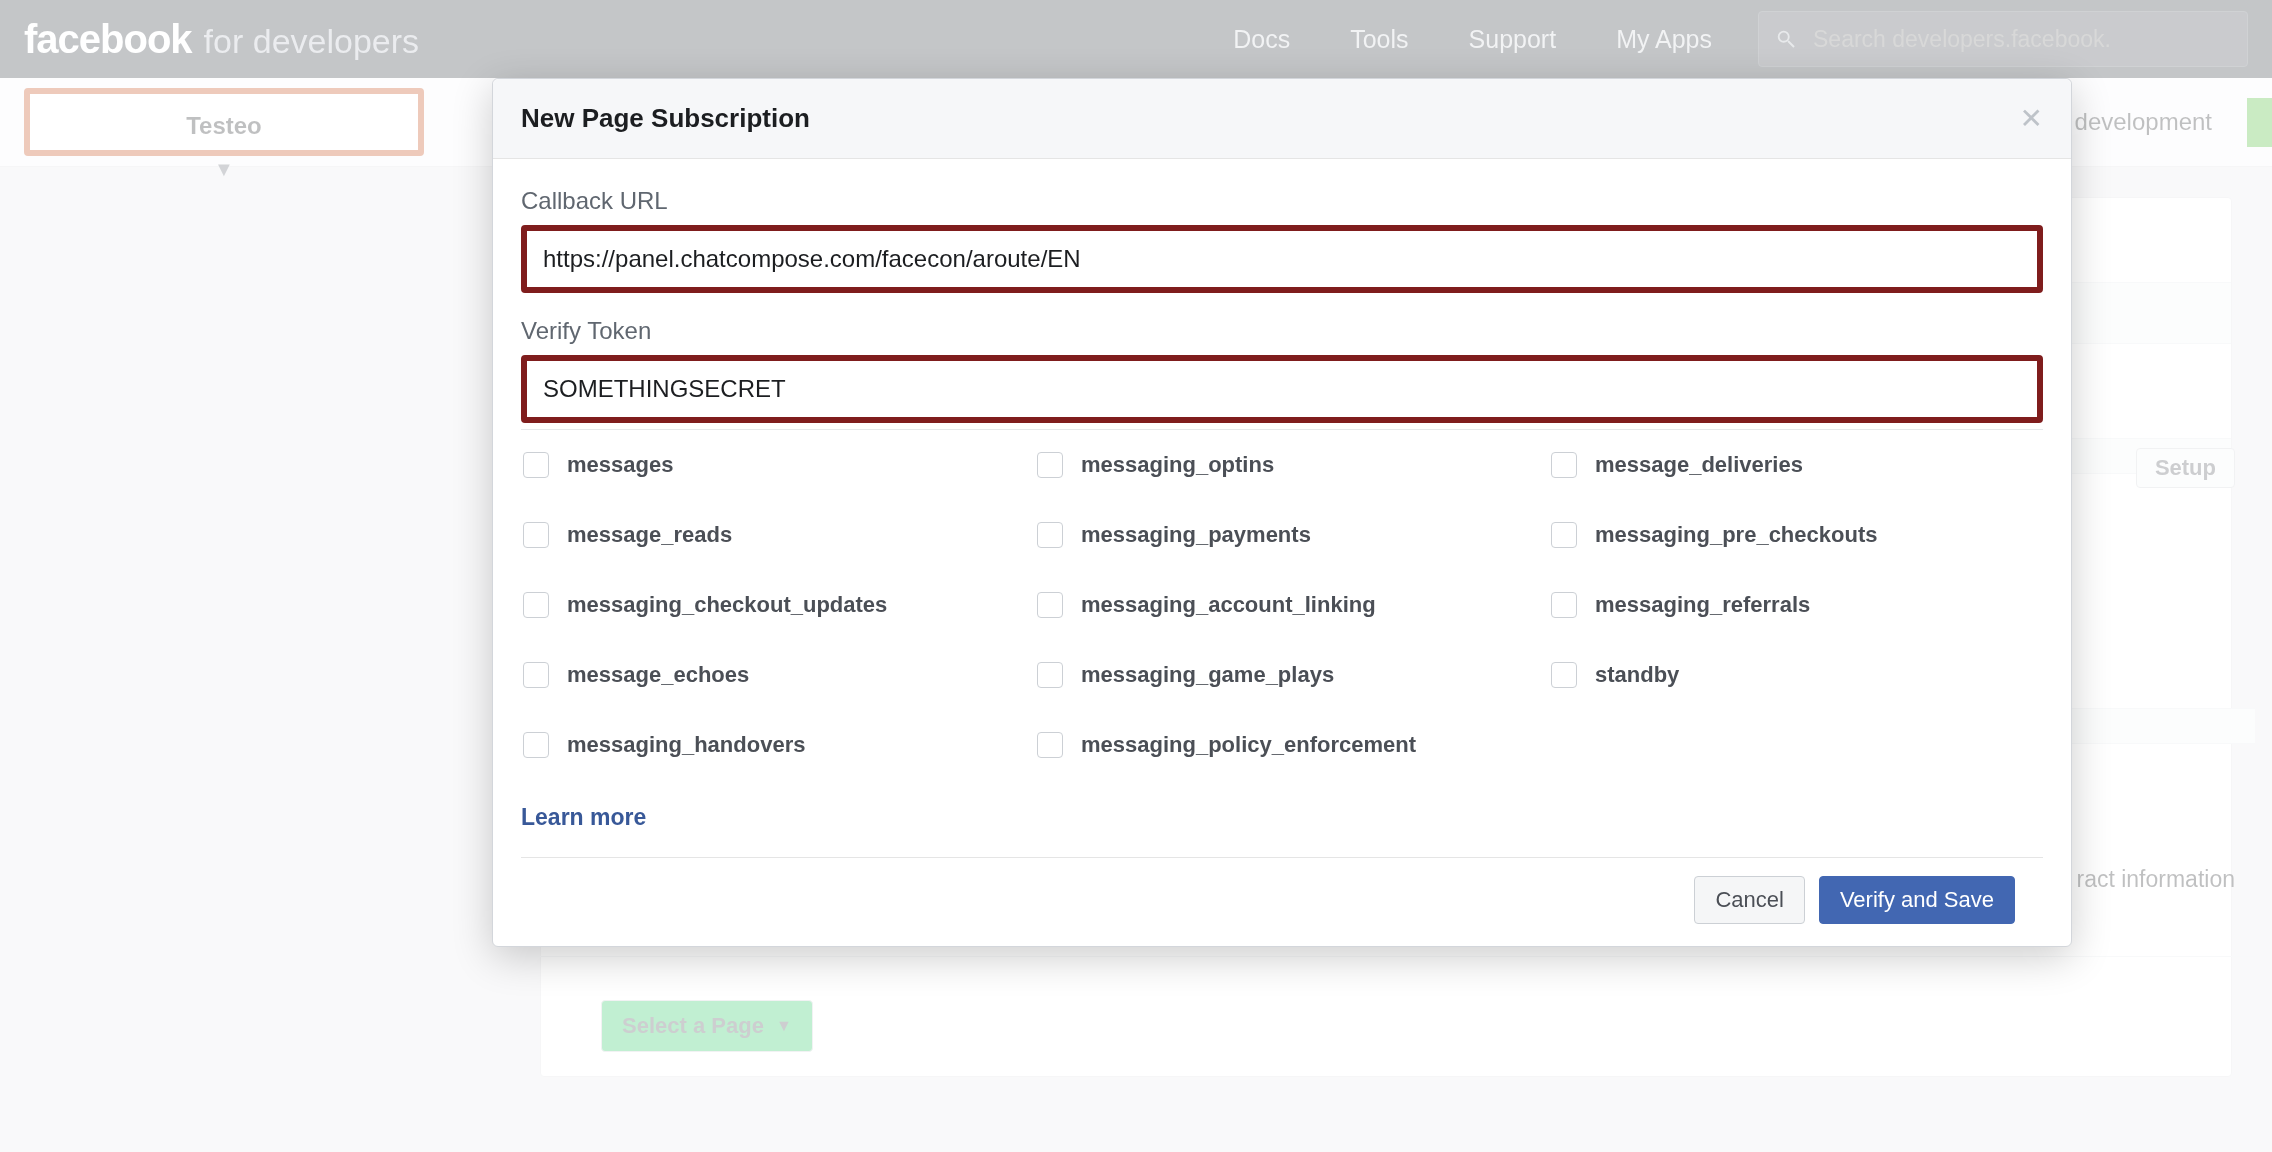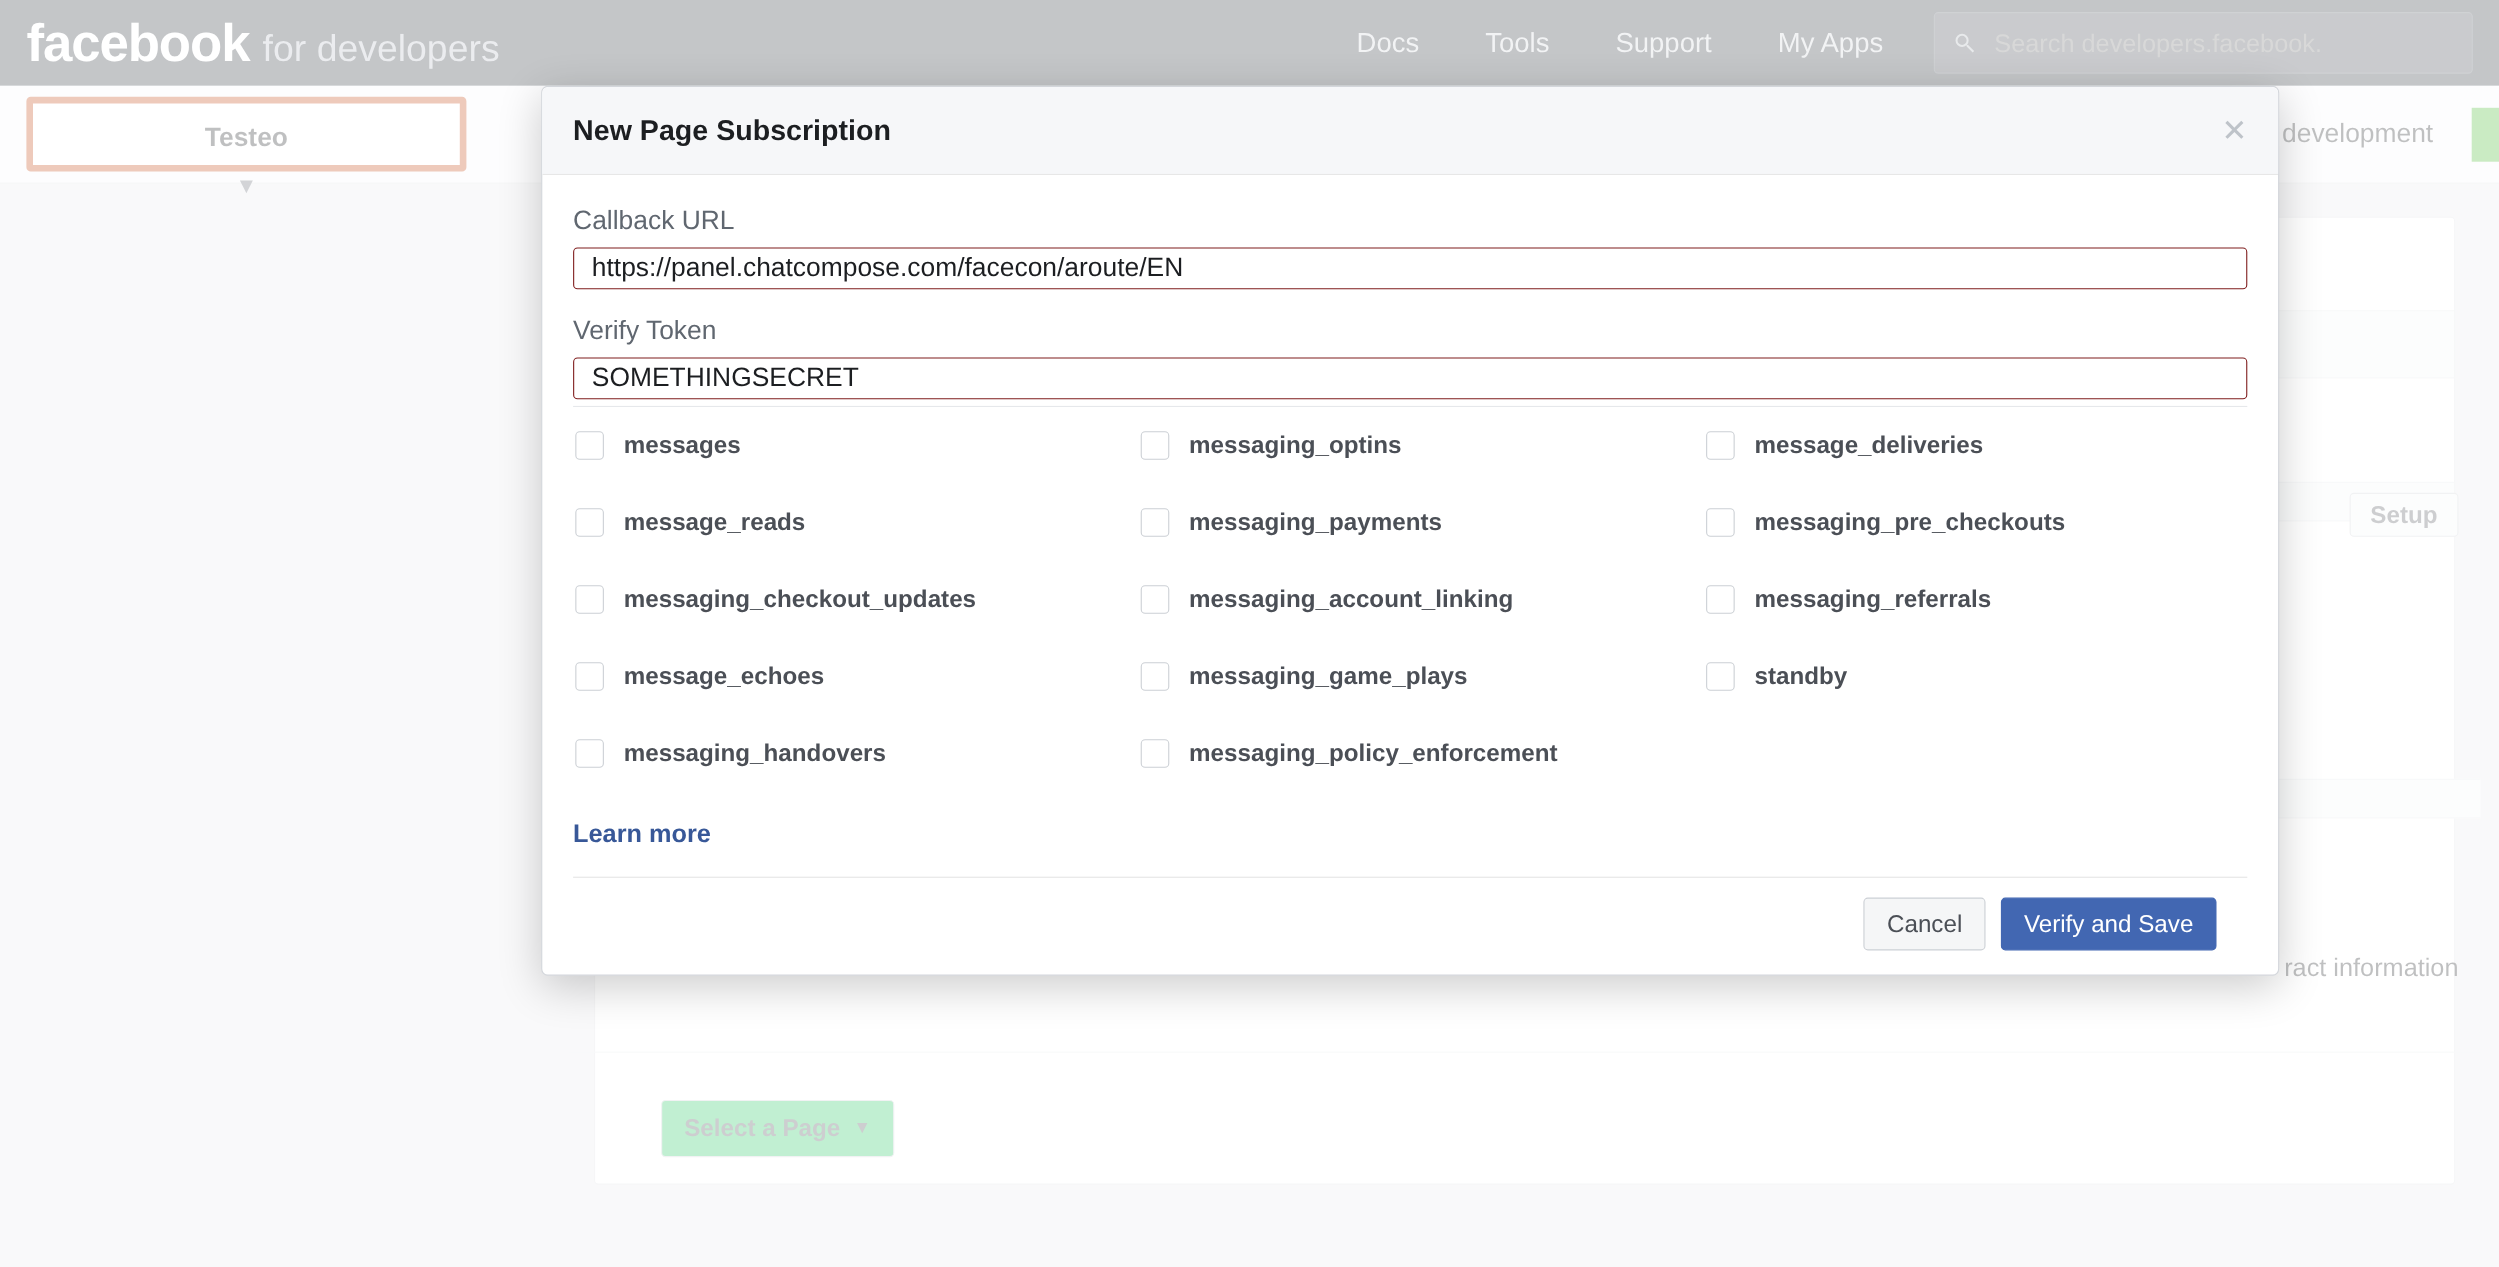--- a/index.html
+++ b/index.html
@@ -21,21 +21,21 @@
     padding: 0 24px;
     color: #e5e6e8;
   }
   .brand {
     display: flex;
     align-items: baseline;
     gap: 12px;
   }
   .brand .fb {
     font-weight: 700;
-    font-size: 48px;
+    font-size: 40px;
     color: #fff;
     letter-spacing: -1px;
   }
   .brand .fd {
     font-weight: 300;
     font-size: 34px;
     color: #b6bcc4;
   }
   .topnav-spacer { flex: 1; }
   .navlinks {
@@ -215,25 +215,25 @@
     padding: 24px 28px 12px 28px;
   }
   .field-label {
     font-size: 24px;
     color:#606770;
     margin-bottom: 10px;
     margin-top: 4px;
   }
   .text-input {
     width: 100%;
-    border:1px solid #7f1d1d;
+    border:6px solid #7f1d1d;
     border-radius:4px;
     font-size:24px;
     color:#1c1e21;
-    padding: 4px 16px;
+    padding: 14px 16px;
     margin-bottom: 20px;
     outline:none;
   }
   .section-title {
     font-size:24px;
     color:#606770;
     margin-top: 2px;
     margin-bottom: 8px;
   }
   .checkbox-grid {

